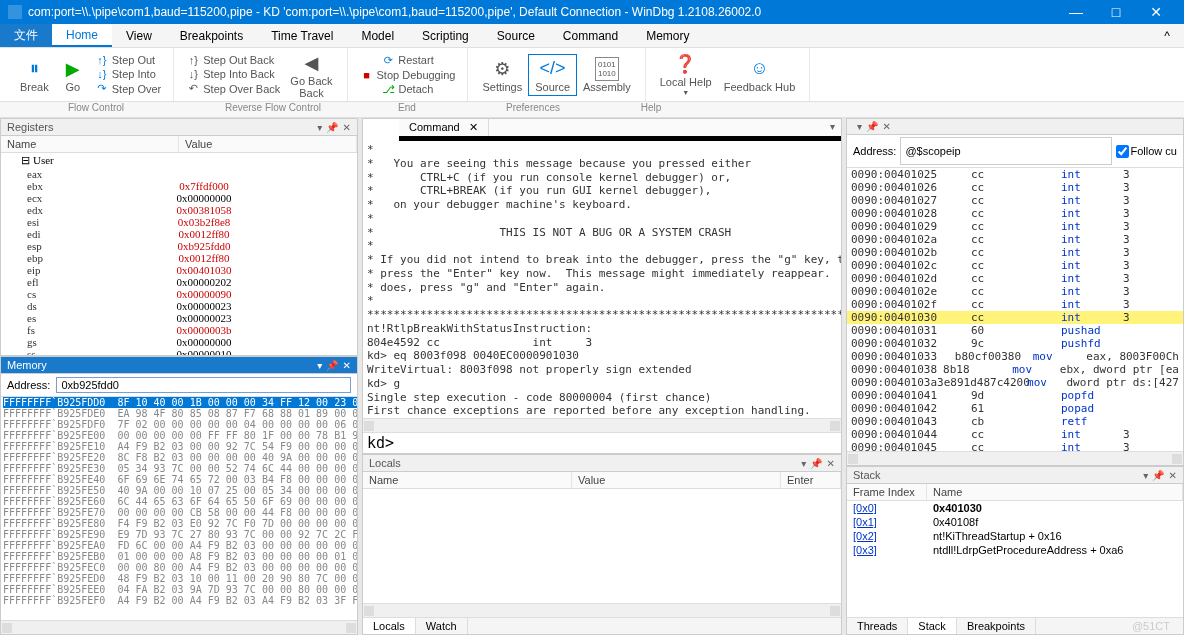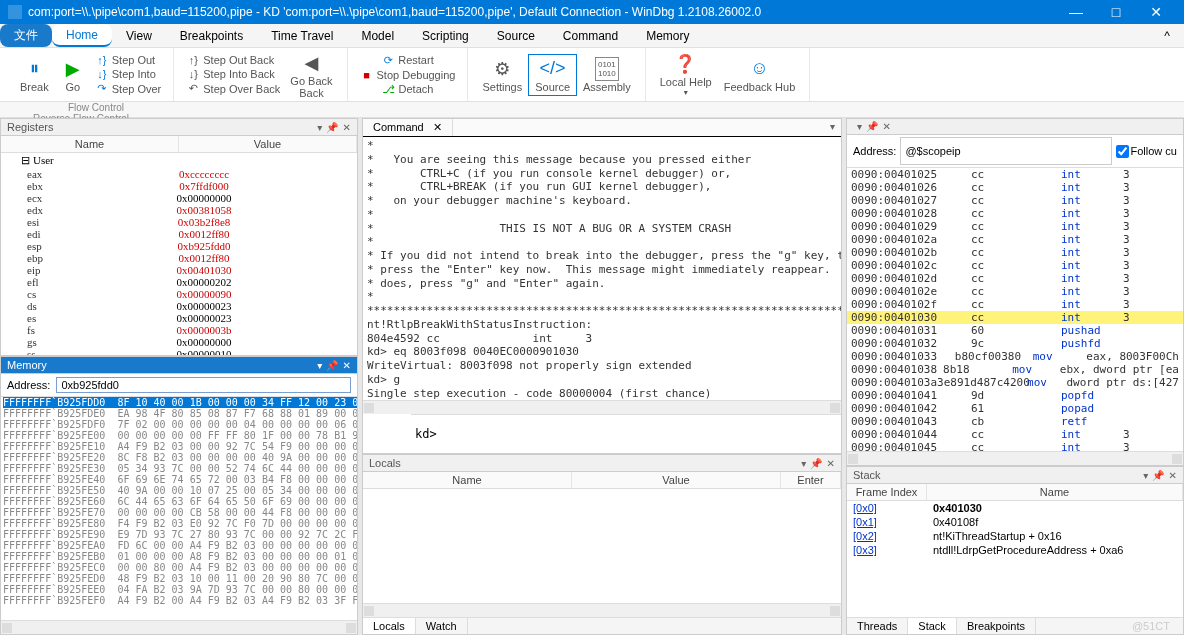--- a/index.html
+++ b/index.html
@@ -2,49 +2,49 @@
 <html><head>
 <meta charset="utf-8">
 <style>
 * { box-sizing: border-box; margin: 0; padding: 0; }
 body { font-family: "Segoe UI", Tahoma, sans-serif; font-size: 11px; background: #fff; width: 1184px; height: 635px; overflow: hidden; position: relative; }
 .titlebar { background: #0078d7; color: #fff; height: 24px; display: flex; align-items: center; padding: 7px 8px; font-size: 12px; }
 .titlebar .title-icon { width: 14px; height: 14px; margin-right: 6px; background: #fff3; }
 .titlebar .title-text { flex: 1; }
 .titlebar .win-btn { width: 40px; text-align: center; font-size: 14px; }
 .menubar { background: #f5f5f5; border-bottom: 1px solid #e0e0e0; height: 24px; display: flex; align-items: stretch; font-size: 12px; }
-.menubar .mitem { padding: 4px 14px; display: flex; align-items: center; border-radius: 8px; }
+.menubar .mitem { padding: 4px 14px; display: flex; align-items: center; }
 .menubar .mitem.file { background: #1979ca; color: #fff; }
 .menubar .mitem.active { color: #0078d7; border-bottom: 2px solid #0078d7; background: #fff; }
 .ribbon { background: #fff; border-bottom: 1px solid #e0e0e0; height: 54px; display: flex; align-items: stretch; padding: 0 6px; }
 .ribbon .grp { display: flex; flex-direction: column; align-items: center; padding: 2px 8px; border-right: 1px solid #e8e8e8; justify-content: center; }
 .ribbon .big-btn { display: flex; flex-direction: column; align-items: center; padding: 2px 6px; font-size: 11px; color: #555; }
 .ribbon .big-btn .ic { width: 24px; height: 24px; display: flex; align-items: center; justify-content: center; font-size: 18px; }
 .ribbon .small-row { display: flex; align-items: center; font-size: 11px; color: #555; padding: 1px 2px; margin: 0 2px; }
 .ribbon .small-row .ic { width: 14px; display: inline-block; text-align: center; margin-right: 3px; }
-.grp-label-row { background: #f7f7f7; border-bottom: 1px solid #e0e0e0; height: 16px; display: flex; color: #888; font-size: 10px; flex-direction: column; }
+.grp-label-row { background: #f7f7f7; border-bottom: 1px solid #e0e0e0; height: 16px; display: flex; color: #888; font-size: 10px; }
 .grp-label-row span { text-align: center; }
 .workspace { display: flex; height: calc(635px - 24px - 24px - 54px - 16px); }
 .col { display: flex; flex-direction: column; overflow: hidden; }
 .pane { display: flex; flex-direction: column; border: 1px solid #ccc; margin: 0; background: #fff; overflow: hidden; }
 .pane-hdr { background: #f0f0f0; border-bottom: 1px solid #ccc; padding: 2px 6px; display: flex; align-items: center; font-size: 11px; color: #555; }
 .pane-hdr .ttl { flex: 1; }
 .pane-hdr .hbtn { margin-left: 4px; color: #666; font-size: 10px; }
 .tbl-hdr { display: flex; background: #fafafa; border-bottom: 1px solid #ddd; font-size: 11px; color: #444; }
-.tbl-hdr .th { padding: 2px 6px; border-right: 1px solid #e5e5e5; text-align: center; }
+.tbl-hdr .th { padding: 2px 6px; border-right: 1px solid #e5e5e5; }
 .reg-body { flex: 1; overflow: auto; font-family: "Segoe UI"; font-size: 11px; }
 .reg-tree-item { padding: 1px 20px; }
 .reg-row { display: flex; padding: 0 6px; }
 .reg-row .rn { width: 50px; padding-left: 20px; color: #333; }
 .reg-row .rv { flex: 1; text-align: center; }
 .red { color: #c00; }
-.cmd-tabs { display: flex; background: #fafafa; border-bottom: 1px solid #000000; }
+.cmd-tabs { display: flex; background: #fafafa; border-bottom: 5px solid #000000; margin-left: 36px; }
 .cmd-tabs .tab { padding: 2px 10px; border-right: 1px solid #ddd; font-size: 11px; }
 .cmd-body { flex: 1; font-family: Consolas, monospace; font-size: 11px; padding: 2px 4px; overflow: auto; white-space: pre; color: #333; line-height: 1.25; }
-.cmd-input { border-top: 1px solid #ddd; padding: 12px 4px; font-family: Consolas, monospace; font-size: 12px; display:flex; align-items:center;margin-left:48px;}
+.cmd-input { border-top: 1px solid #ddd; padding: 1px 4px; font-family: Consolas, monospace; font-size: 15px; display:flex; align-items:center;}
 .cmd-input input{border:none;flex:1;font:inherit;outline:none;}
 .mem-addr-row { padding: 3px 6px; display: flex; align-items: center; gap: 6px; border-bottom: 1px solid #ddd; }
 .mem-addr-row input { flex: 1; border: 1px solid #7a9ed0; padding: 1px 4px; font-size: 11px; }
 .mem-body { flex:1; font-family: Consolas, monospace; font-size: 10px; white-space: pre; padding: 0 2px; overflow: hidden; color: #888; }
 .mem-body .sel { background: #0078d7; color: #fff; }
 .disasm-body { flex:1; font-family: Consolas, monospace; font-size: 11px; white-space: pre; overflow: hidden; }
 .disasm-row { display: flex; padding: 0 4px; }
 .disasm-row .a { width: 120px; color: #333; }
 .disasm-row .b { width: 90px; color: #333; }
 .disasm-row .m { width: 62px; color: #0033cc; }
@@ -198,21 +198,20 @@
           <span class="hbtn">✕</span>
         </div>
       <div class="tbl-hdr">
           <div class="th" style="flex:1">Name</div>
           <div class="th" style="flex:1">Value</div>
         </div>
       <div class="reg-body" id="reg-body">
         <div class="reg-tree-item">⊟ <span>User</span></div>
       <div class="reg-row">
             <span class="rn">eax</span>
-            <span class="rv red">0xcccccccc</span>
           </div>
           <div class="reg-row">
             <span class="rn">ebx</span>
             <span class="rv red">0x7ffdf000</span>
           </div>
           <div class="reg-row">
             <span class="rn">ecx</span>
             <span class="rv ">0x00000000</span>
           </div>
           <div class="reg-row">

